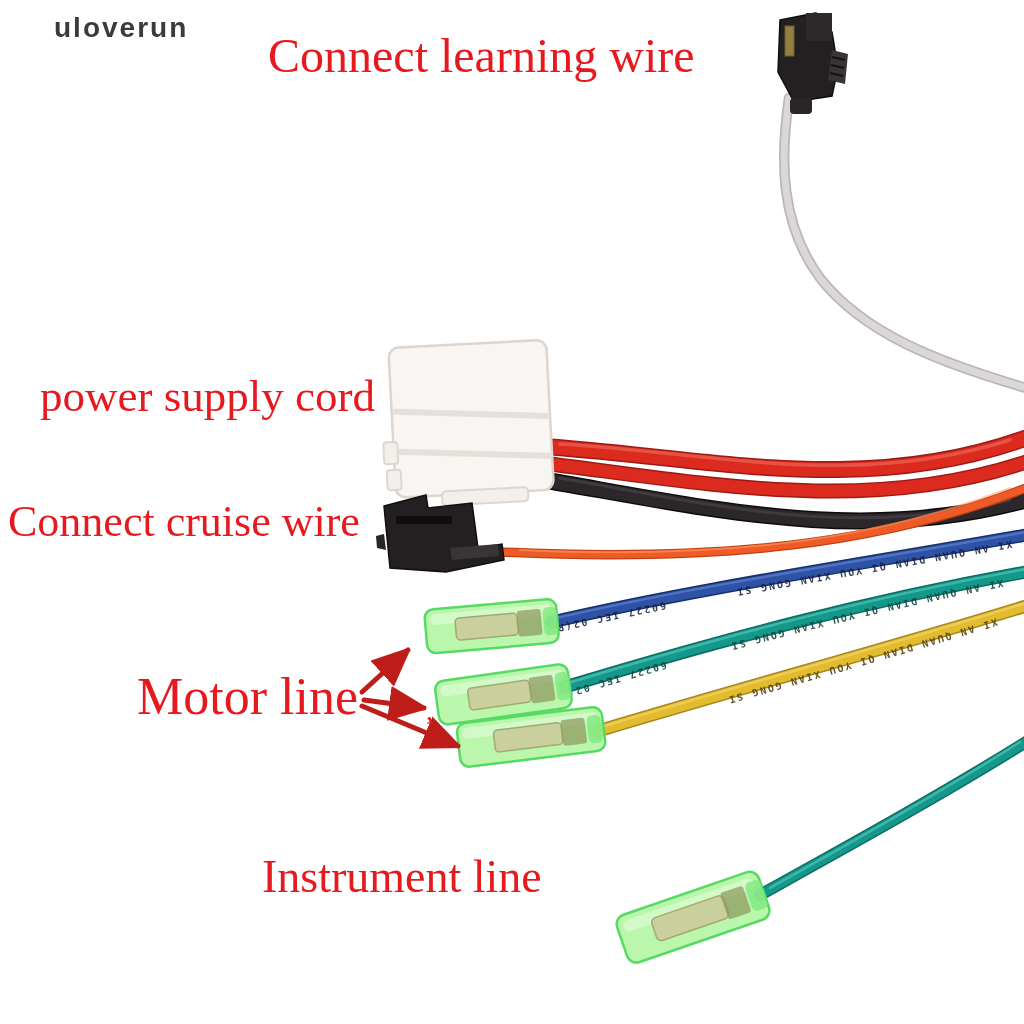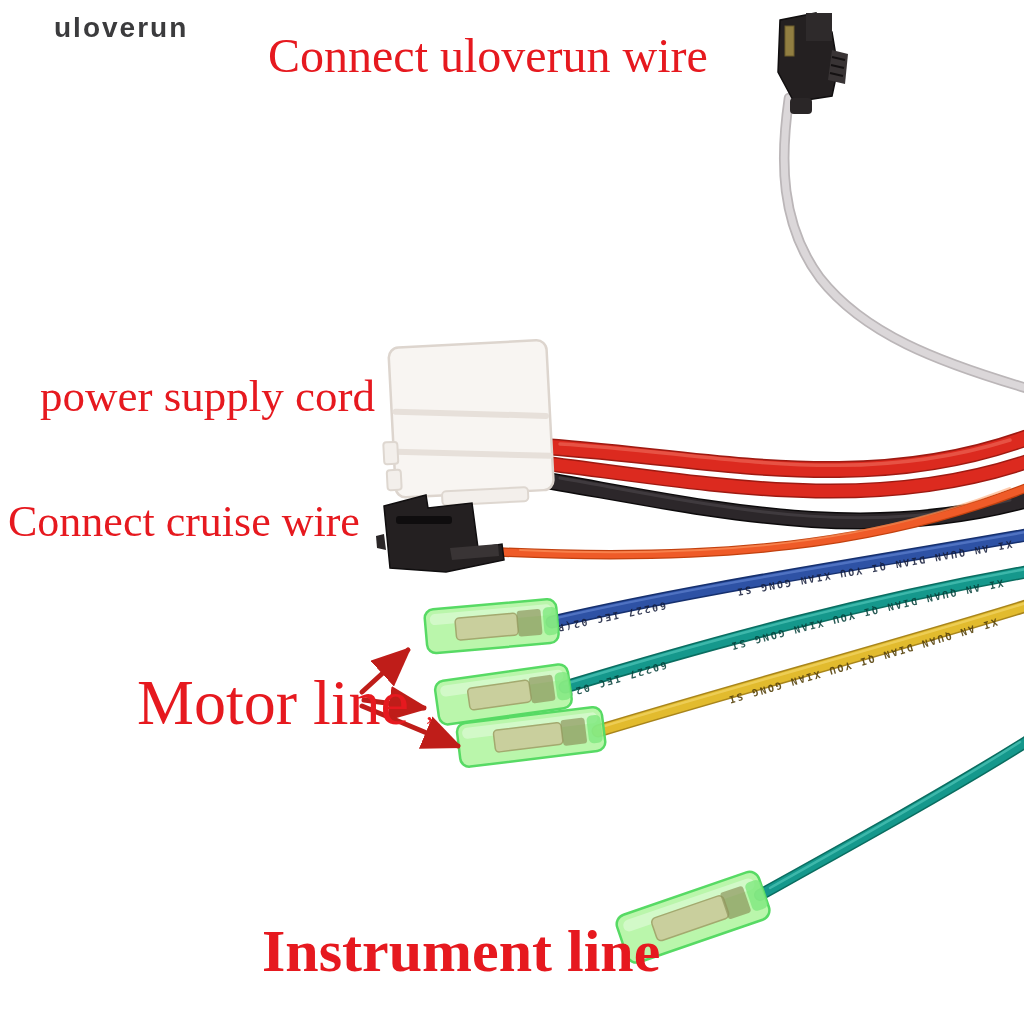--- a/index.html
+++ b/index.html
@@ -160,19 +160,19 @@
   </g>
 
   <g>
     <path class="arrow" d="M362 692 L408 650" marker-end="url(#ah)"></path>
     <path class="arrow" d="M364 700 L424 708" marker-end="url(#ah)"></path>
     <path class="arrow" d="M362 706 L458 746" marker-end="url(#ah)"></path>
   </g>
 </svg>
 
 <div class="brand" style="left:54px;top:12px;font-size:28px;">uloverun</div>
-<div class="label" style="left:268px;top:30px;font-size:48px;">Connect uloverun wire</div>
+<div class="label" style="left:268px;top:30px;font-size:48px;">Connect learning wire</div>
 <div class="label" style="left:8px;top:498px;font-size:44px;">Connect cruise wire</div>
 <div class="label" style="left:40px;top:372px;font-size:45px;">power supply cord</div>
-<div class="label" style="left:137px;top:668px;font-size:64px;">Motor line</div>
-<div class="label" style="left:262px;top:918px;font-size:60px;font-weight:bold;">Instrument line</div>
+<div class="label" style="left:137px;top:668px;font-size:52px;">Motor line</div>
+<div class="label" style="left:262px;top:852px;font-size:46px;">Instrument line</div>
 <div class="label" style="left:426px;top:696px;font-size:28px;">,</div>
 </div>
 
 </body></html>

